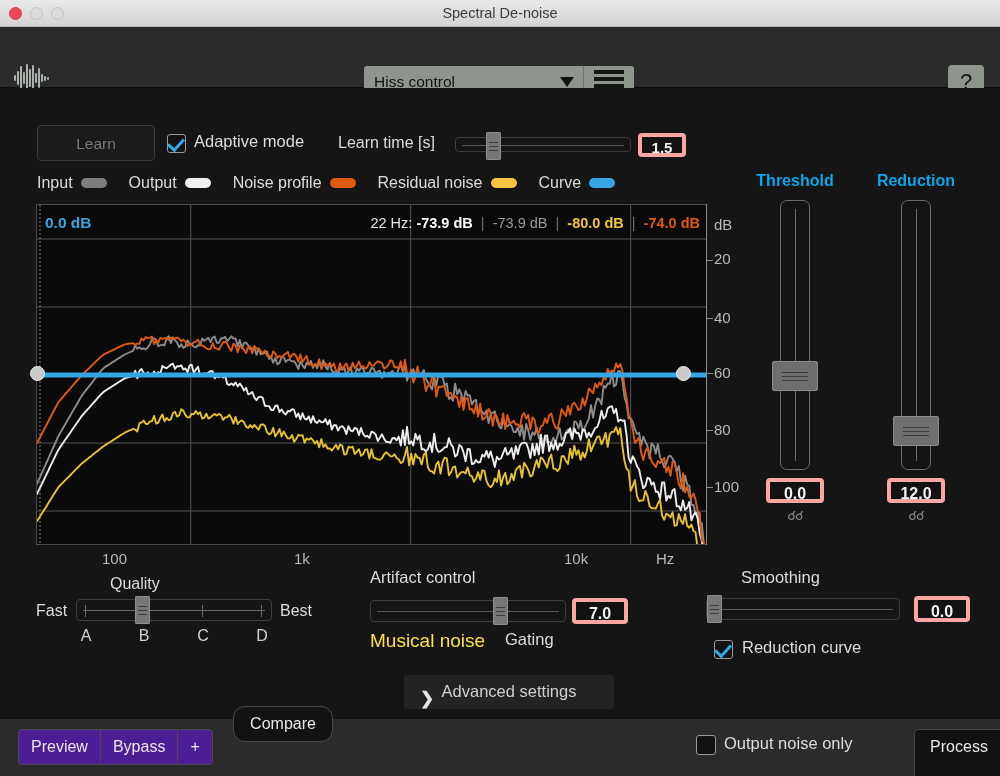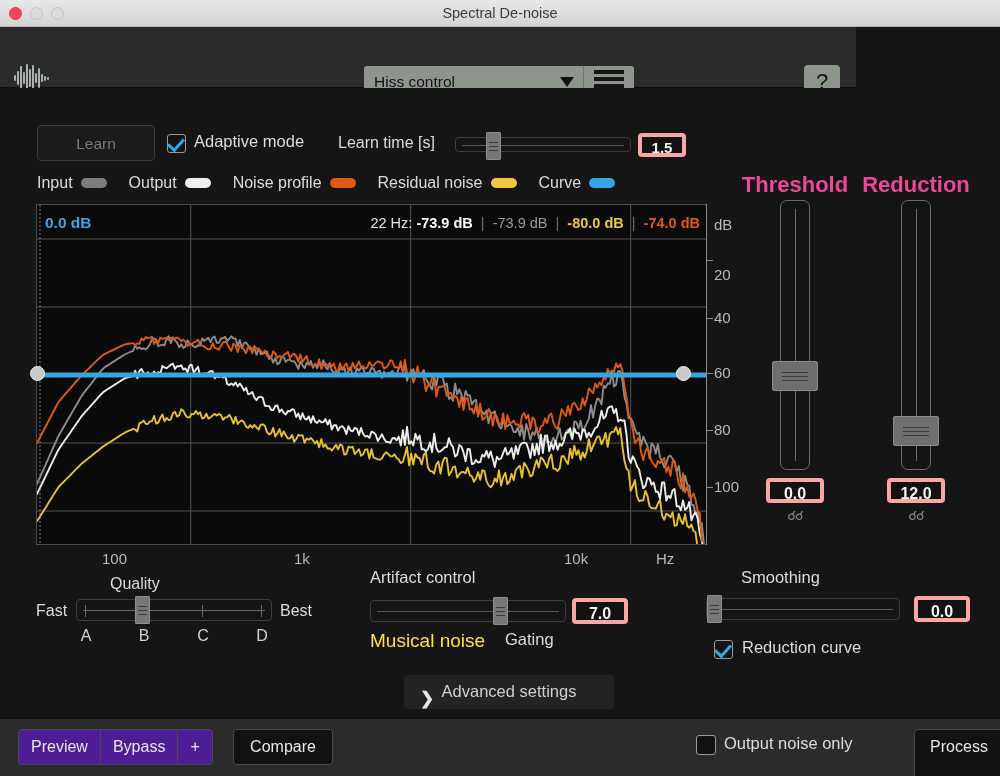--- a/index.html
+++ b/index.html
@@ -26,21 +26,21 @@
     font-size: 14.5px; color: #3d3d3d;
   }
   .tb-dots { position: absolute; left: 9px; top: 7px; display: flex; gap: 8px; }
   .dot { width: 13px; height: 13px; border-radius: 50%; }
   .dot.close { background: #f0465b; border: 1px solid #dd3a4f; }
   .dot.min   { background: #dcdcdc; border: 1px solid #c3c3c3; }
   .dot.max   { background: #dcdcdc; border: 1px solid #c3c3c3; }
 
   
   .pheader {
-    position: absolute; left: 0; top: 27px; width: 856px; height: 61px;
+    position: absolute; left: 0; top: 27px; width: 1000px; height: 61px;
     background: #2b2b2b;
     border-bottom: 1px solid #0c0c0c;
   }
   .logo { position: absolute; left: 12px; top: 36px; width: 42px; height: 30px; }
   .logo svg { display: block; }
 
   .presetwrap {
     position: absolute; left: 364px; top: 39px;
     display: flex; height: 32px;
     background: #8d958d; border-radius: 3px;
@@ -134,21 +134,21 @@
   .xaxis .xt { position: absolute; font-size: 15px; color: #b9b9b9; }
 
   .curve-handle {
     position: absolute; width: 15px; height: 15px; border-radius: 50%;
     background: #c9c9c9; border: 1px solid #eee;
   }
 
   
   .vcol { position: absolute; width: 110px; }
   .vcol .vtitle { position: absolute; left: 0; width: 110px; text-align: center; top: 0;
-                  font-size: 22px; font-weight: bold; color: #ec4899; }
+                  font-size: 16px; font-weight: bold; color: #0ea5e9; }
   .vslider {
     position: absolute; left: 40px; top: 28px; width: 30px; height: 270px;
     border: 1px solid #6b6b6b; border-radius: 7px; background: #141414;
   }
   .vslider .vline { position: absolute; left: 50%; top: 8px; bottom: 8px; width: 1px; background: #6f6f6f; }
   .vthumb { position: absolute; left: -9px; width: 46px; height: 30px; border-radius: 3px;
             background: #6f6f6f; box-shadow: inset 0 0 0 1px #8b8b8b; }
   .vthumb i { position: absolute; left: 10px; width: 26px; height: 1px; background: #3a3a3a; }
   .vthumb i:nth-child(1) { top: 11px; }
   .vthumb i:nth-child(2) { top: 15px; }
@@ -200,21 +200,21 @@
     position: absolute; background: #121212; border: 1px solid #4a4a4a;
     color: #e8e8e8; font-size: 16px; text-align: center;
   }
   .btngroup { position: absolute; left: 18px; top: 729px; height: 36px; display: flex; }
   .btngroup .gb {
     background: #4c1d95; border: 1px solid #4a4a4a; border-right: none;
     color: #e8e8e8; font-size: 16px; line-height: 34px; text-align: center; padding: 0 12px;
   }
   .btngroup .gb:first-child { border-radius: 4px 0 0 4px; }
   .btngroup .gb:last-child { border-right: 1px solid #4a4a4a; border-radius: 0 4px 4px 0; }
-  #compare-button { left: 233px; top: 729px; width: 100px; height: 36px; line-height: 34px; border-radius: 4px; }
+  #compare-button { left: 233px; top: 706px; width: 100px; height: 36px; line-height: 34px; border-radius: 12px; }
   #outputnoise-chk { left: 696px; top: 735px; width: 20px; height: 20px; border-color: #9b9b9b; }
   .on-lbl { position: absolute; left: 724px; top: 734px; font-size: 16.5px; color: #dcdcdc; }
   #process-button { left: 914px; top: 729px; width: 90px; height: 53px; line-height: 34px; border-radius: 4px; }
 </style>
 </head>
 <body>
 
 <div id="app">
 
   <div class="titlebar">
@@ -328,21 +328,21 @@
       <b style="color:#f2c640">-80.0 dB</b>
       <span class="sep">|</span>
       <b style="color:#e05a12">-74.0 dB</b>
     </div>
   </div>
 
   <div class="yaxis">
     <div class="yline"></div>
     <div class="yt" style="top:12px">dB</div>
     <div class="ytick" style="top:56px"></div>
-      <div class="yt" style="top:62px">20</div>
+      <div class="yt" style="top:46px">20</div>
     <div class="ytick" style="top:114px"></div>
       <div class="yt" style="top:105px">40</div>
     <div class="ytick" style="top:169px"></div>
       <div class="yt" style="top:160px">60</div>
     <div class="ytick" style="top:226px"></div>
       <div class="yt" style="top:217px">80</div>
     <div class="ytick" style="top:283px"></div>
       <div class="yt" style="top:274px">100</div>
   </div>
   <div class="curve-handle" style="left:676px; top:366px"></div>

